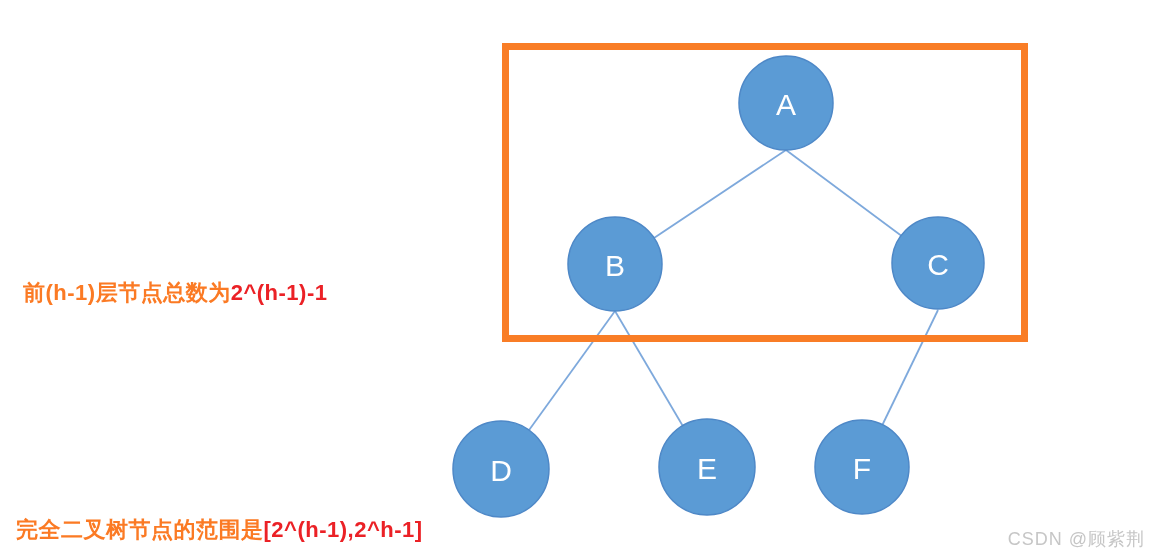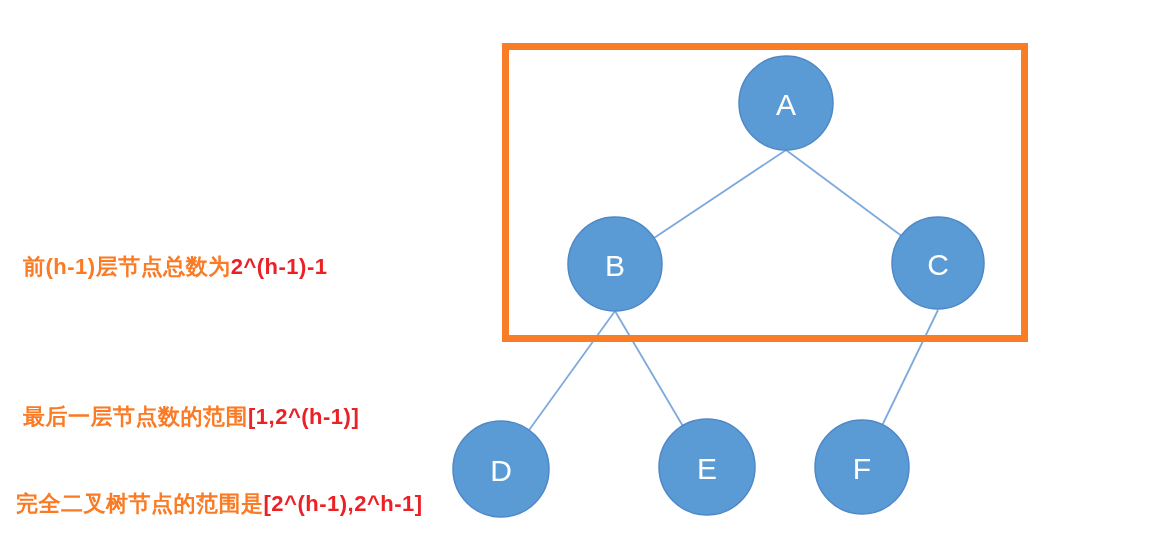--- a/index.html
+++ b/index.html
@@ -44,20 +44,21 @@
     stroke: #f97d26;
     stroke-width: 7;
   }
   .ann {
     position: absolute;
     font-weight: bold;
     font-size: 22px;
     line-height: 1.15;
     white-space: nowrap;
     letter-spacing: 0.5px;
+    margin-top: 26px;
   }
   .ann .orange { color: #fb7a24; }
   .ann .red    { color: #eb2126; }
   .ann-1 { left: 23px; top: 254px; }
   .ann-2 { left: 23px; top: 404px; }
   .ann-3 { left: 16px; top: 491px; }
   .watermark {
     position: absolute;
     right: 4px;
     bottom: 8px;
@@ -98,22 +99,20 @@
     <circle class="node-circle" cx="862" cy="467" r="47"></circle>
     <text class="node-label" x="862" y="468">F</text>
 
     <rect class="highlight-rect" x="505.5" y="46.5" width="519" height="292"></rect>
   </svg>
 
   <div class="ann ann-1">
     <span class="orange">前(h-1)层节点总数为</span><span class="red">2^(h-1)-1</span>
   </div>
 
-  <div class="ann ann-2">
-    <span class="orange">最后一层节点数的范围</span><span class="red">[1,2^(h-1)]</span>
-  </div>
 
   <div class="ann ann-3">
     <span class="orange">完全二叉树节点的范围是</span><span class="red">[2^(h-1),2^h-1]</span>
   </div>
 
+  <div class="watermark">CSDN @顾紫荆</div>
 
 </div>
 
 </body></html>

